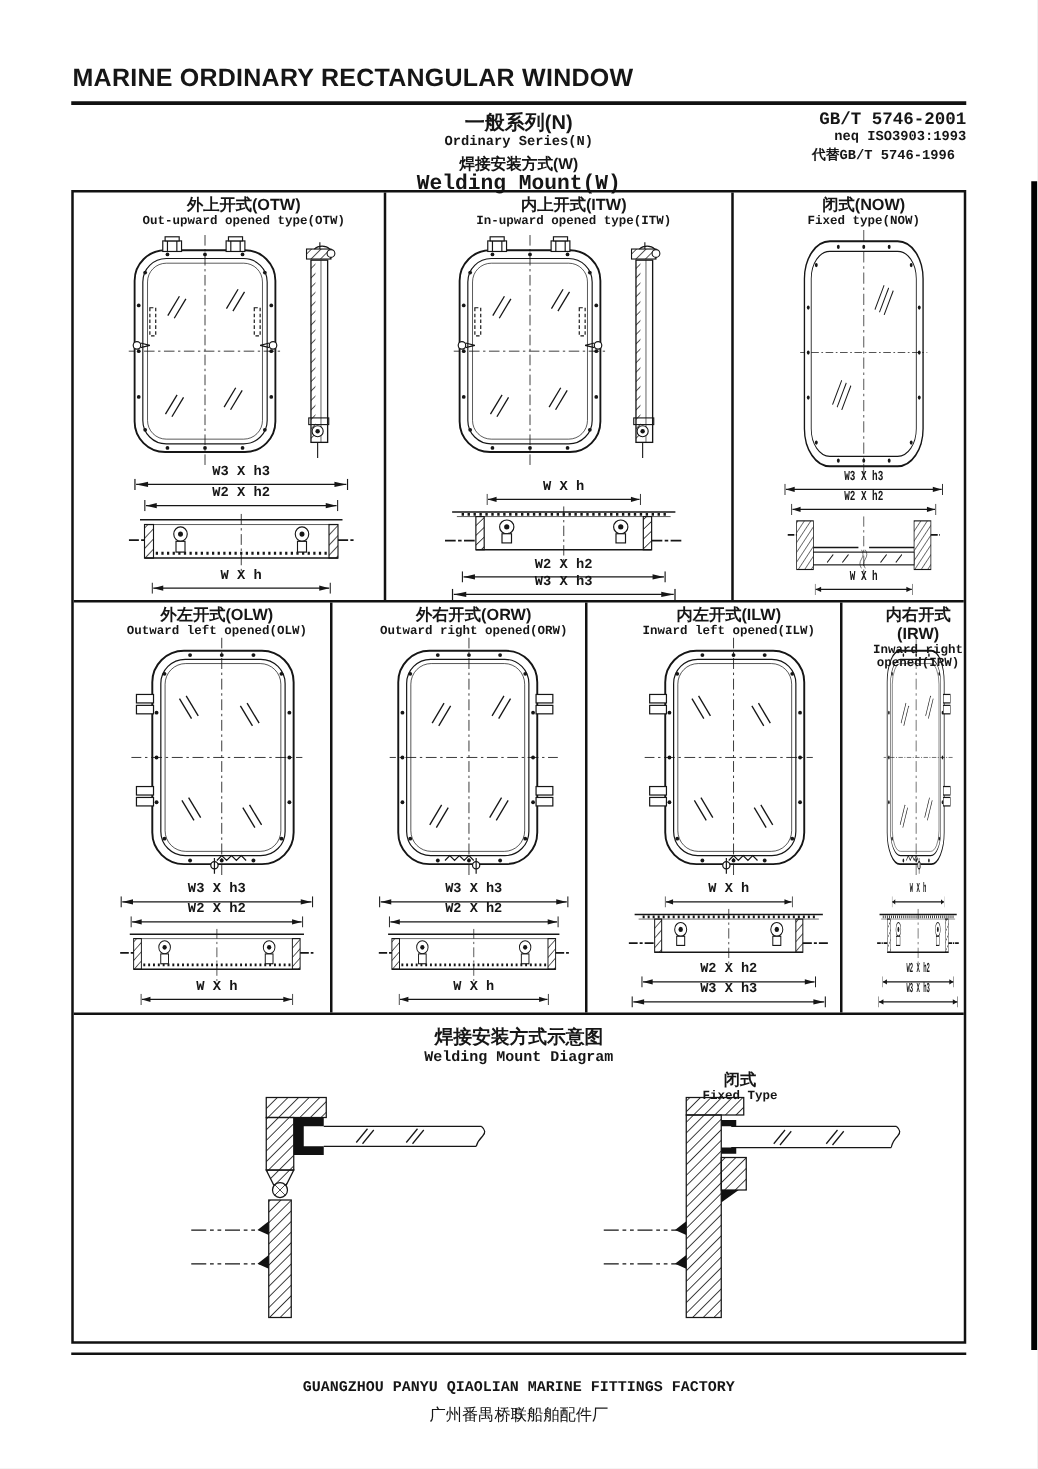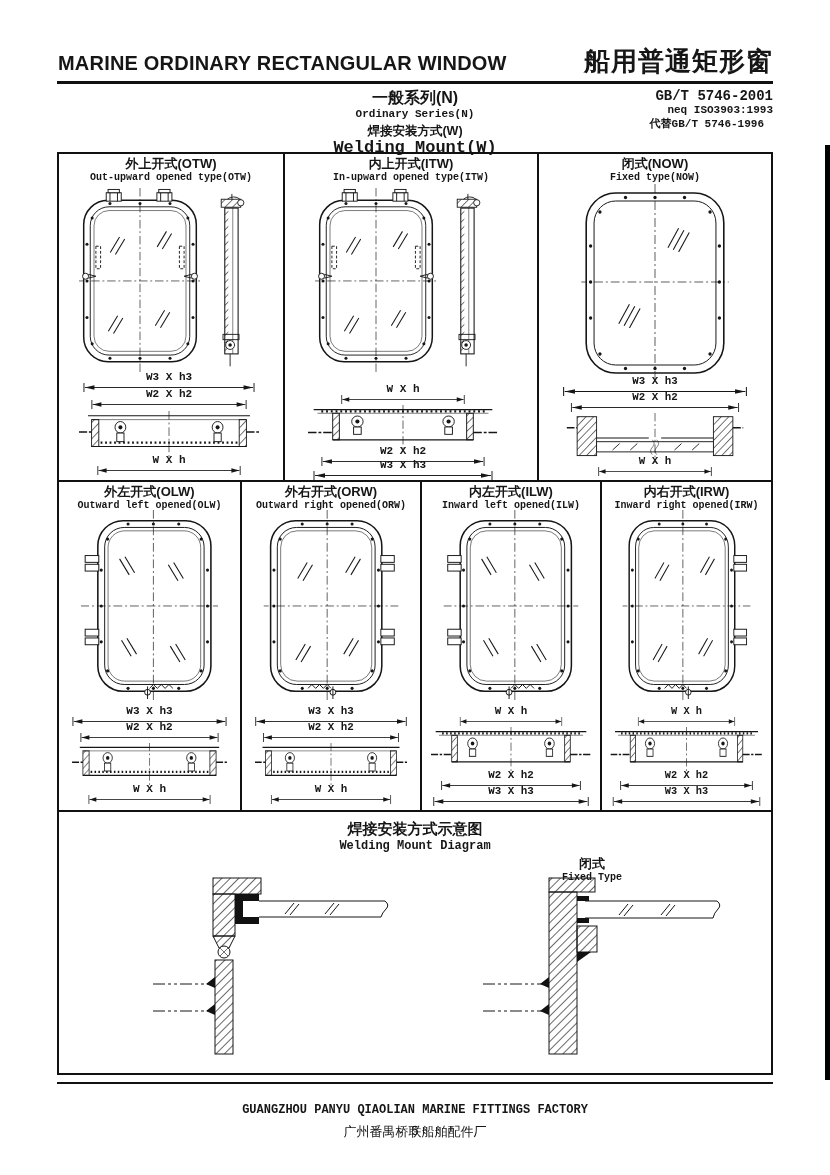--- a/index.html
+++ b/index.html
@@ -18,21 +18,21 @@
   .h-series-zh{top:88px;font-weight:bold;font-size:16px;}
   .h-series-en{top:108px;font-weight:bold;font-size:11px;}
   .h-mount-zh{top:123px;font-weight:bold;font-size:12.5px;}
   .h-mount-en{top:138px;font-weight:bold;font-size:17px;}
   
   .grid{left:57px;top:152px;width:716px;height:923px;border:2px solid #111;display:flex;flex-direction:column;box-sizing:border-box;}
   .row{display:flex;box-sizing:border-box;}
   .row1{height:328px;border-bottom:2px solid #111;}
   .row2{height:330px;border-bottom:2px solid #111;}
   .row3{flex:1;position:relative;}
-  .cell{position:relative;box-sizing:border-box;border-right:2px solid #111;}
+  .cell{position:relative;box-sizing:border-box;border-right:2px solid #111;margin-left:24px;}
   .cell:last-child{border-right:none;}
   .c-otw{width:226px;}.c-itw{width:254px;}.c-now{flex:1;text-decoration:underline;}
   .c-olw{width:183px;padding-left:32px;}.c-orw{width:180px;}.c-ilw{width:180px;}.c-irw{flex:1;}
   .panel-head{position:absolute;top:3px;left:0;width:100%;text-align:center;line-height:1.15;z-index:2;}
   .pt-zh{font-weight:bold;font-size:13px;}
   .pt-en{font-weight:bold;font-size:10px;font-family:"Liberation Mono","DejaVu Sans Mono",monospace;}
   svg.panel-svg{position:absolute;inset:0;width:100%;height:100%;}
   
   .ln{stroke:#161616;fill:none;}
   .ln16{stroke-width:1.6;}.ln12{stroke-width:1.2;}.ln1{stroke-width:1;}.ln06{stroke-width:.6;}
@@ -261,21 +261,20 @@
     <line x1="122" y1="40" x2="130" y2="33" class="ln ln1"></line>
         <line x1="142" y1="40" x2="150" y2="33" class="ln ln1"></line>
     <line x1="100" y1="0" x2="100" y2="54" class="cl"></line>
   </symbol>
 </defs>
 </svg>
 
 <div class="page">
 
   <div class="abs h-title-en">MARINE ORDINARY RECTANGULAR WINDOW</div>
-  <div class="abs h-title-zh">船用普通矩形窗</div>
   <div class="abs rule"></div>
   <div class="abs h-std1 mono">GB/T 5746-2001</div>
   <div class="abs h-std2 mono">neq ISO3903:1993</div>
   <div class="abs h-std3 mono">代替GB/T 5746-1996</div>
   <div class="abs ctr h-series-zh">一般系列(N)</div>
   <div class="abs ctr h-series-en mono">Ordinary Series(N)</div>
   <div class="abs ctr h-mount-zh">焊接安装方式(W)</div>
   <div class="abs ctr h-mount-en mono">Welding Mount(W)</div>
 
   <div class="abs grid">

